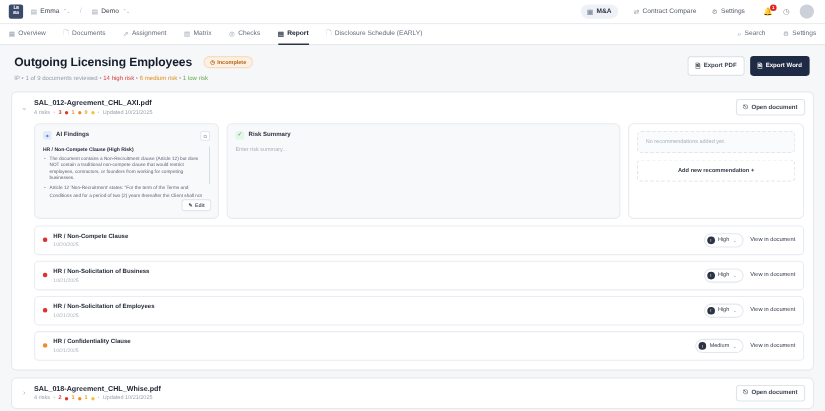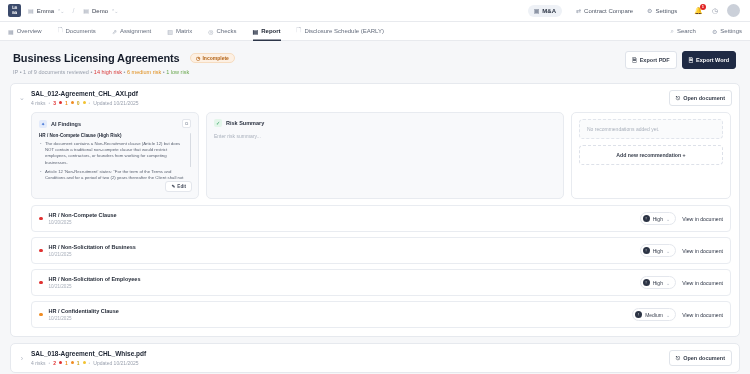--- a/index.html
+++ b/index.html
@@ -235,21 +235,21 @@
       <span class="ic">⚙</span>
       <span>Settings</span>
     </div>
   </div>
 
   <div class="page">
     <div class="page-inner">
 
       <div class="pagehead">
         <div class="title-wrap">
-          <span class="h1">Business Licensing Agreements</span>
+          <span class="h1">Outgoing Licensing Employees</span>
           <span class="chip-incomplete">
             <span>◷</span>
             <span>Incomplete</span>
           </span>
           <div class="sub">
             <span>IP</span>
             <span> • </span>
             <span>1 of 9 documents reviewed</span>
             <span> • </span>
             <span class="hi">14 high risk</span>

